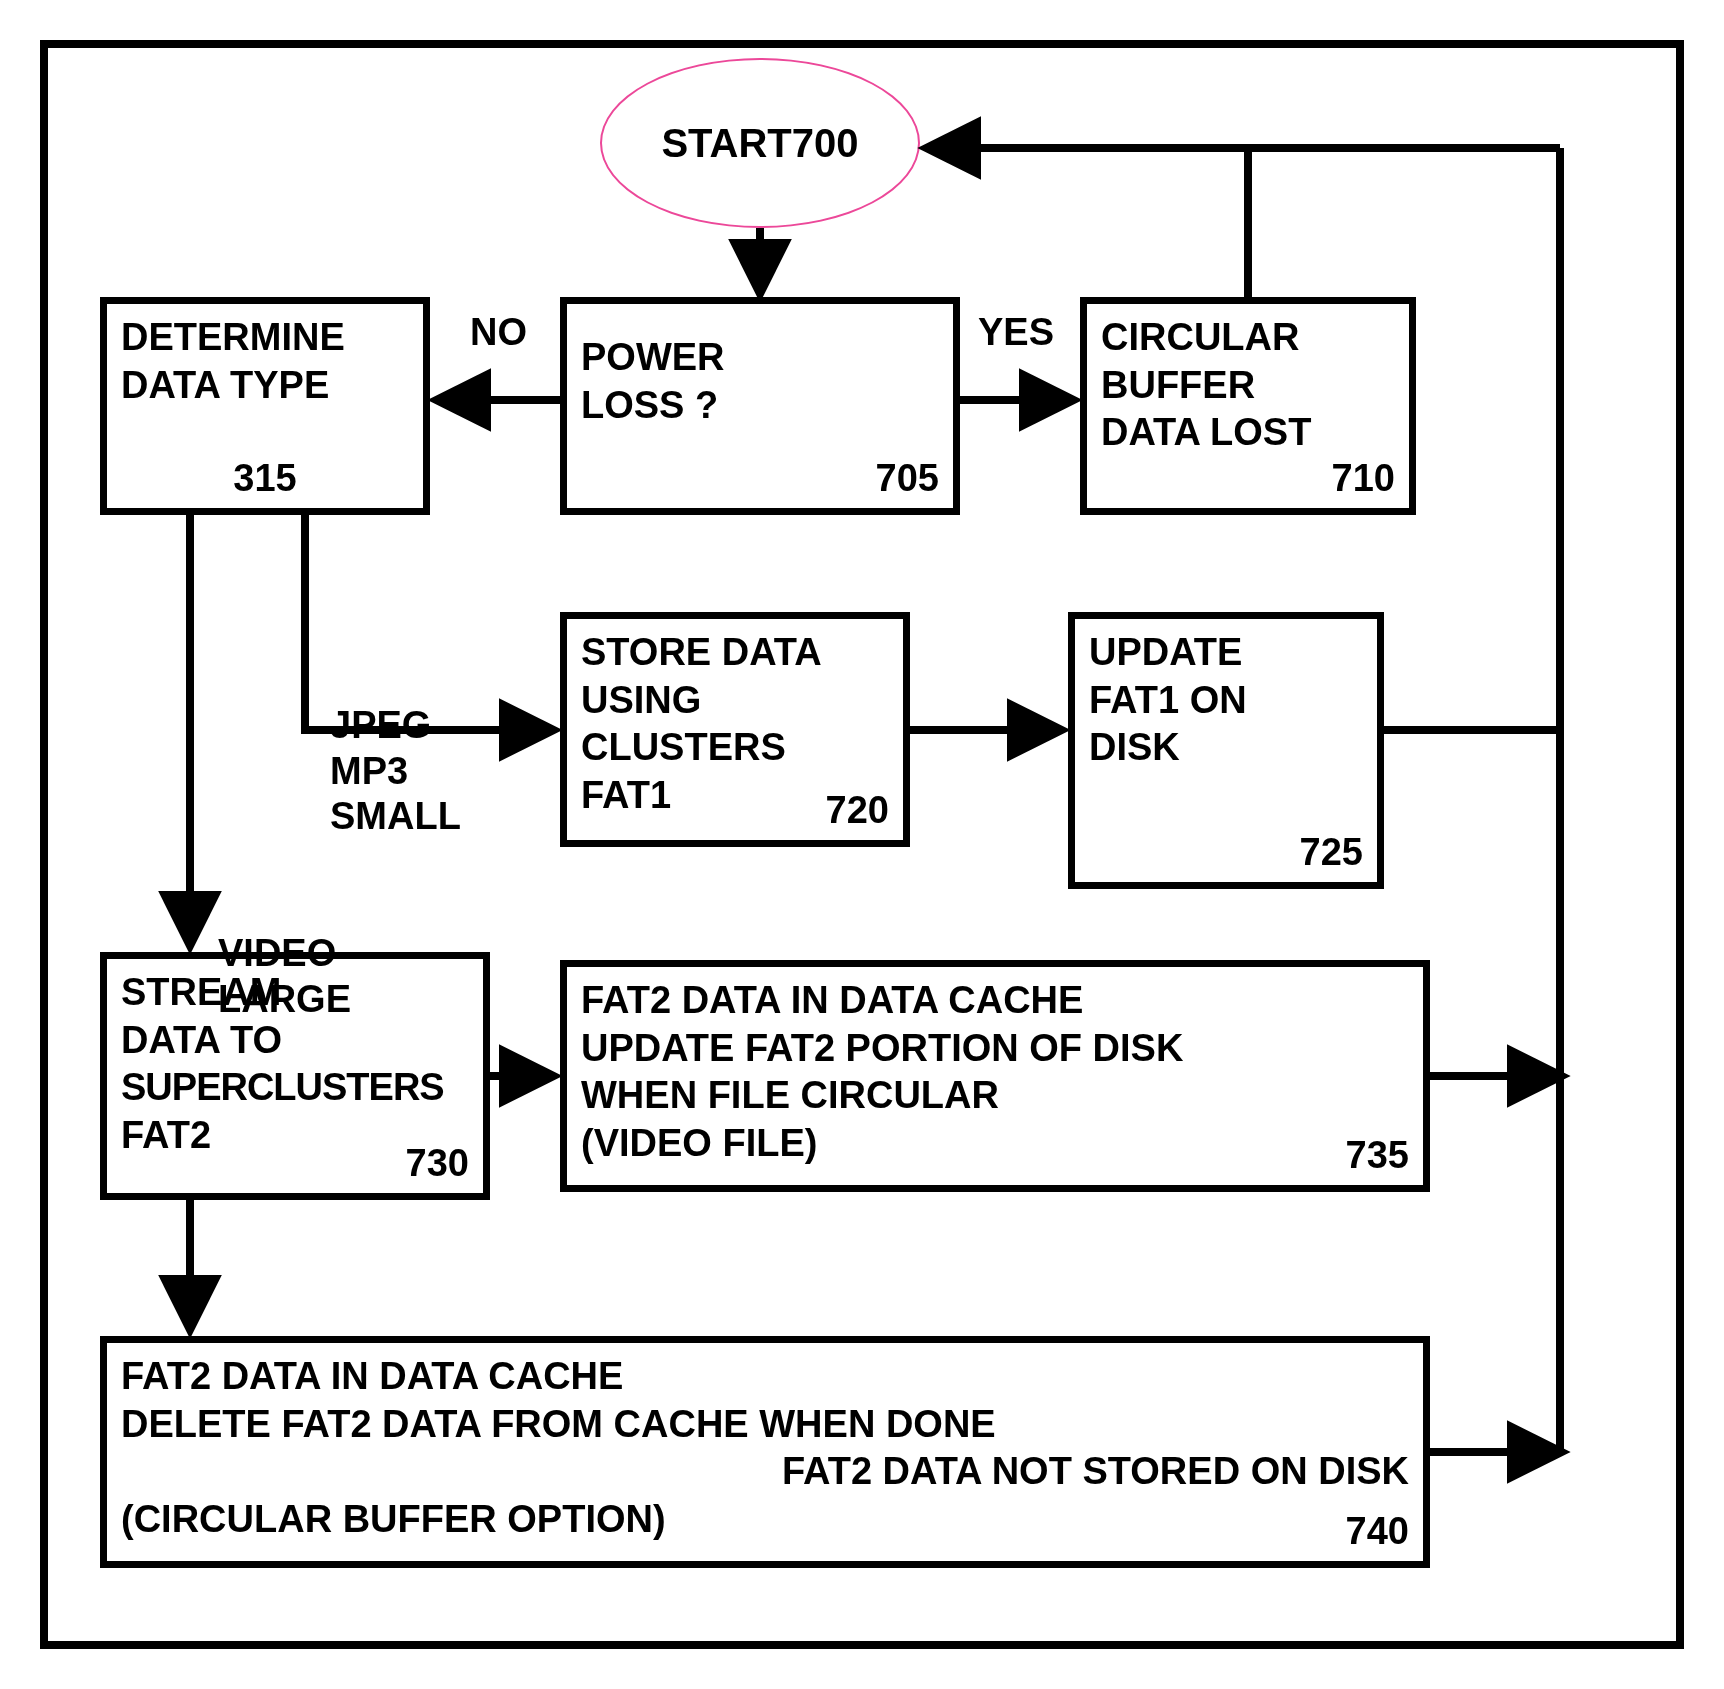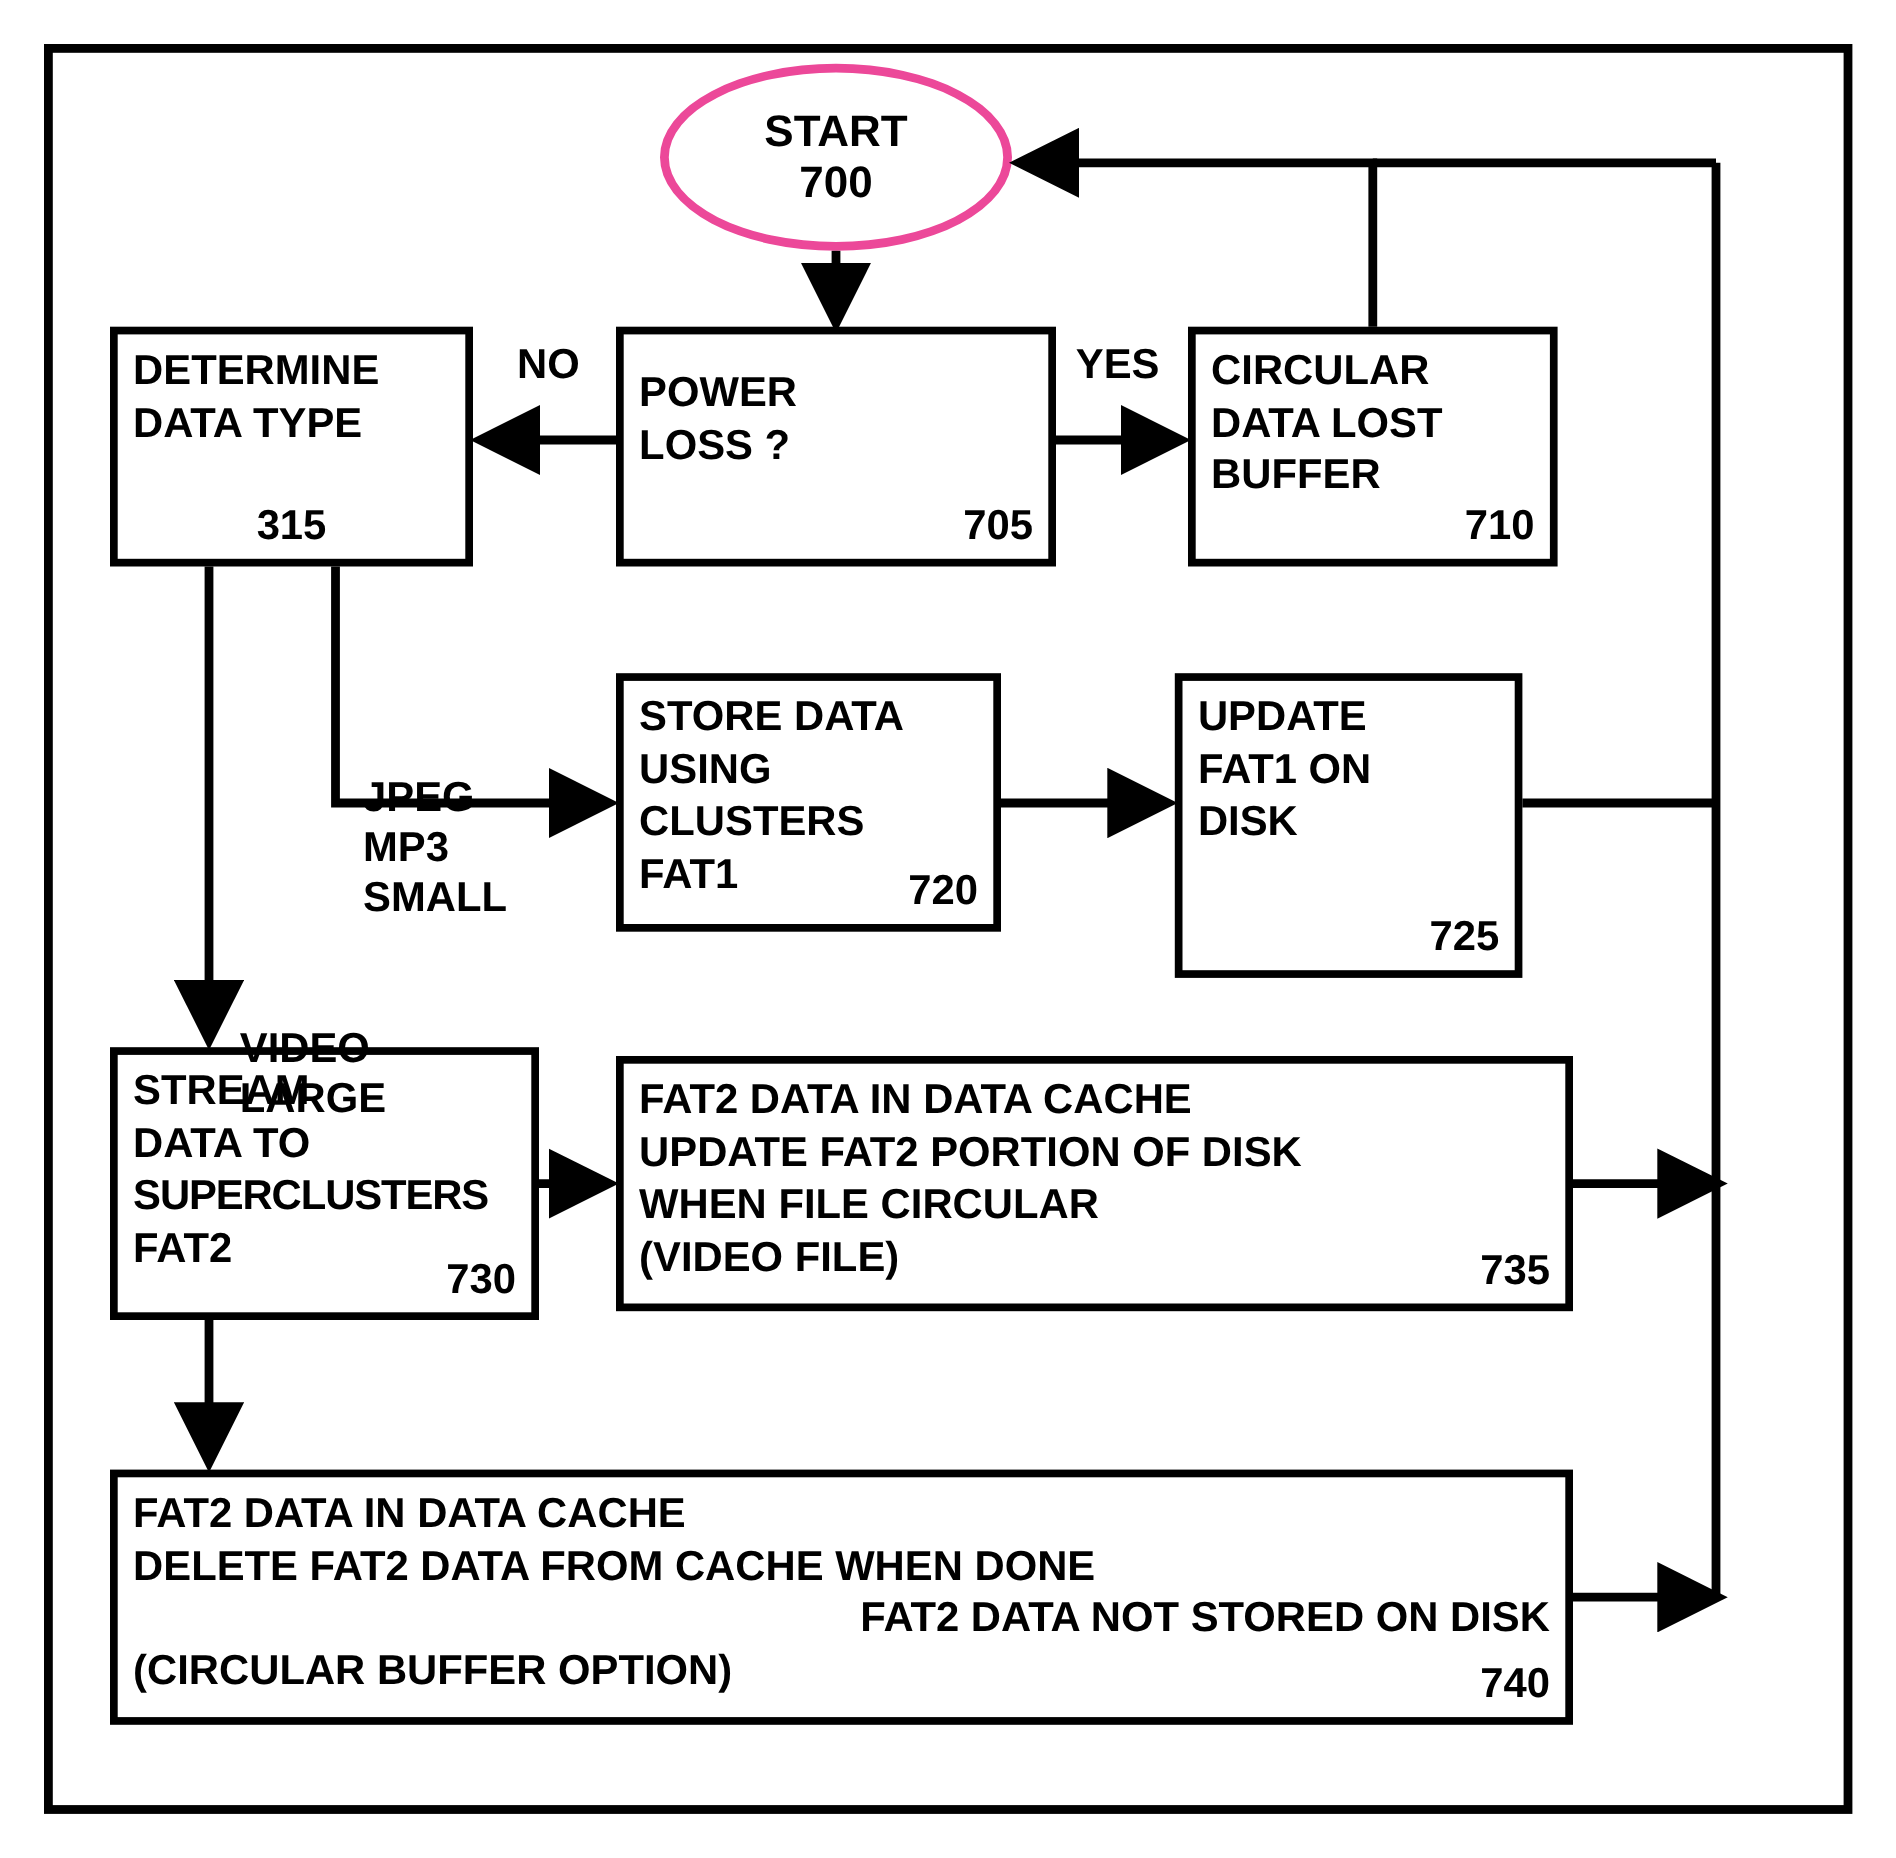--- a/index.html
+++ b/index.html
@@ -27,28 +27,28 @@
     border: 7px solid #000;
     box-sizing: border-box;
     padding: 10px 14px;
     font-weight: bold;
     font-size: 38px;
     line-height: 1.25;
     background: #fff;
   }
   .start {
     position: absolute;
-    border: 8px solid #ec4899;
+    border: 2px solid #ec4899;
     border-radius: 50%;
     box-sizing: border-box;
     font-weight: bold;
     font-size: 40px;
     text-align: center;
     display: flex;
-    flex-direction: column;
+    flex-direction: row;
     align-items: center;
     justify-content: center;
     line-height: 1.15;
     background: #fff;
   }
   .lbl {
     position: absolute;
     font-weight: bold;
     font-size: 38px;
     line-height: 1.2;
@@ -83,22 +83,22 @@
 
   <div class="box" style="left:560px; top:297px; width:400px; height:218px;">
     <div style="height:20px;"></div>
     <span style="display:block;">POWER</span>
     <span style="display:block;">LOSS ?</span>
     <span class="num">705</span>
   </div>
 
   <div class="box" style="left:1080px; top:297px; width:336px; height:218px;">
     <span style="display:block;">CIRCULAR</span>
+    <span style="display:block;">BUFFER</span>
     <span style="display:block;">DATA LOST</span>
-    <span style="display:block;">BUFFER</span>
     <span class="num">710</span>
   </div>
 
   <div class="box" style="left:100px; top:297px; width:330px; height:218px;">
     <span style="display:block;">DETERMINE</span>
     <span style="display:block;">DATA TYPE</span>
     <span class="num" style="left:50%; right:auto; transform:translateX(-50%);">315</span>
   </div>
 
   <div class="box" style="left:560px; top:612px; width:350px; height:235px;">

